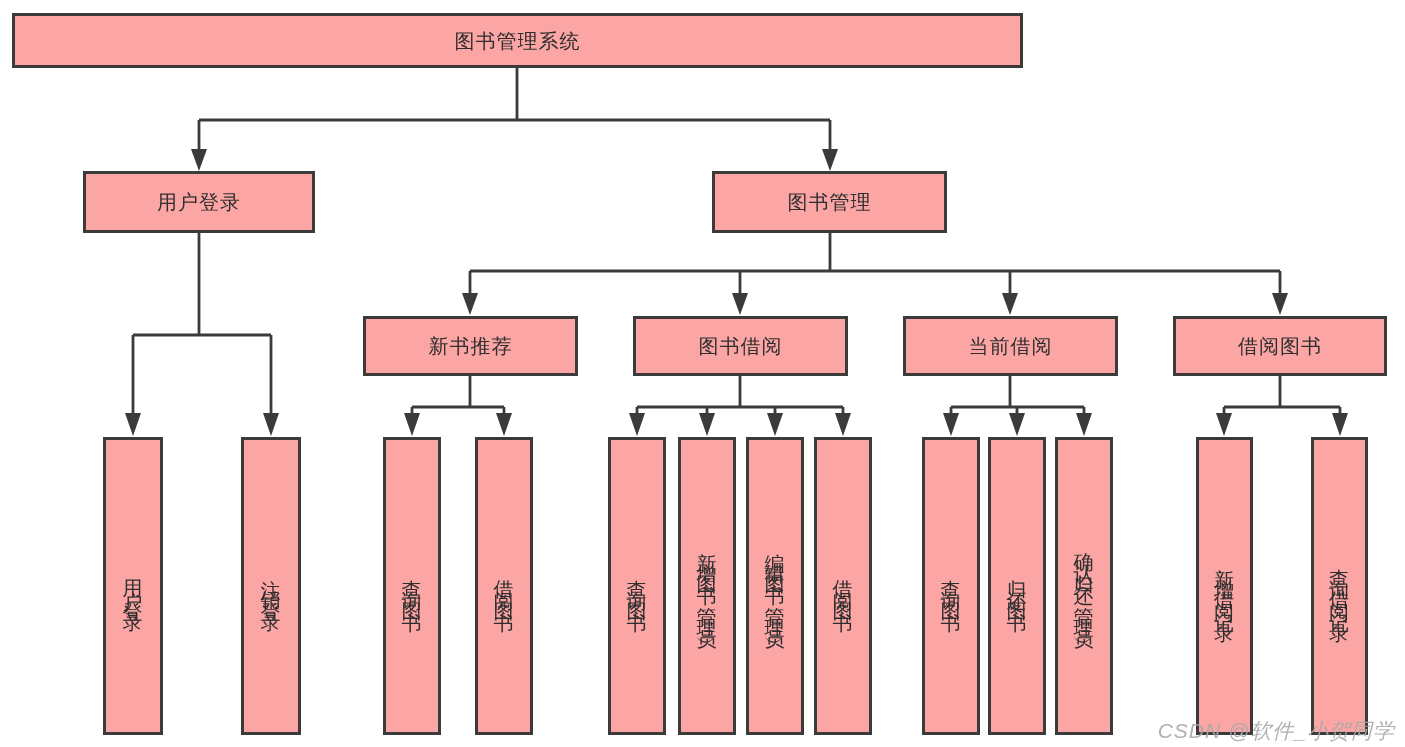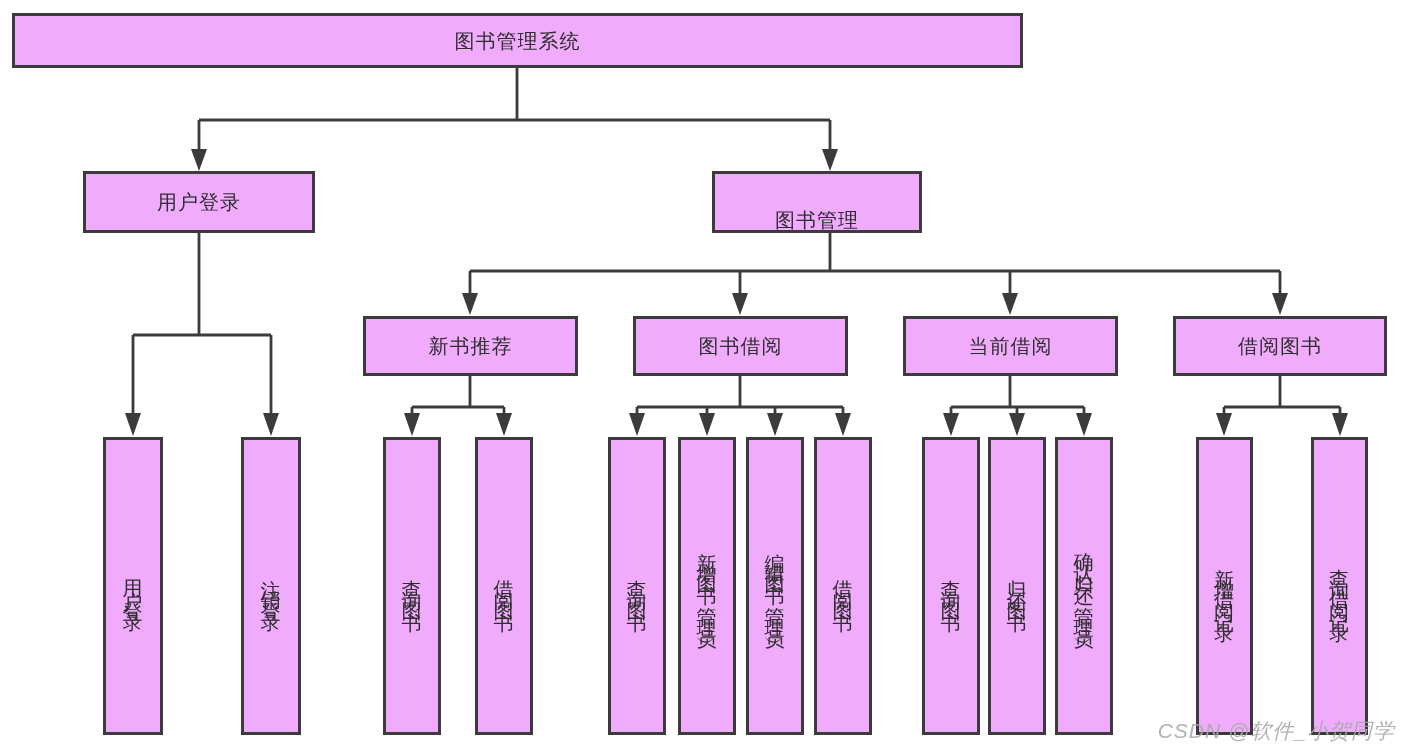--- a/index.html
+++ b/index.html
@@ -24,21 +24,21 @@
     position: absolute;
     left: 0; top: 0;
     width: 1405px; height: 747px;
     pointer-events: none;
   }
   .connectors path { stroke: var(--line); stroke-width: 2.8; fill: none; }
   .connectors polygon { fill: var(--line); stroke: none; }
 
   .box {
     position: absolute;
-    background: #f0abfc;
+    background: #fca5a5;
     border: 3px solid var(--line);
     display: flex;
     align-items: center;
     justify-content: center;
     color: var(--text);
     font-size: 20px;
     line-height: 1;
     z-index: 2;
   }
 
@@ -48,21 +48,21 @@
     writing-mode: vertical-rl;
     text-orientation: mixed;
     letter-spacing: 11px;
     font-size: 20px;
     white-space: nowrap;
   }
 
   
   .n-root  { left: 12px;   top: 13px;  width: 1011px; height: 55px; }
   .n-login { left: 83px;   top: 171px; width: 232px;  height: 62px; }
-  .n-mgmt  { left: 712px;  top: 171px; width: 210px;  height: 62px; align-items: flex-end; }
+  .n-mgmt  { left: 712px;  top: 171px; width: 235px;  height: 62px; }
 
   .n3      { top: 316px; height: 60px; }
   .n-newb  { left: 363px;  width: 215px; }
   .n-borr  { left: 633px;  width: 215px; }
   .n-curr  { left: 903px;  width: 215px; }
   .n-recs  { left: 1173px; width: 214px; }
 
   .leaf { top: 437px; height: 298px; }
   .l1  { left: 103px;  width: 60px; }
   .l2  { left: 241px;  width: 60px; }

